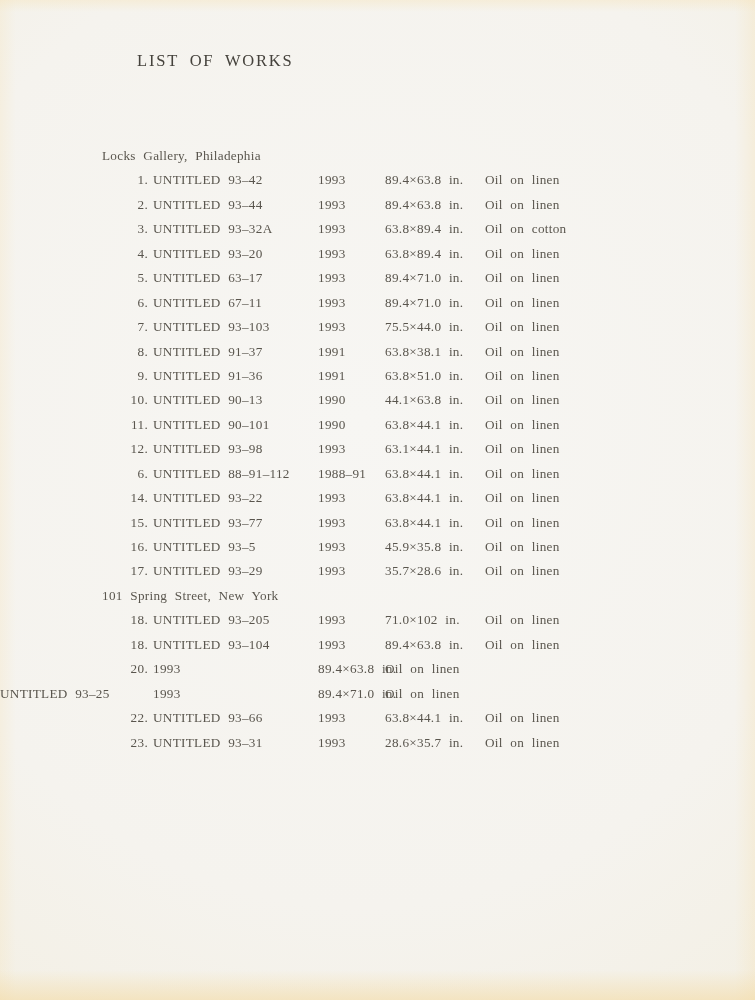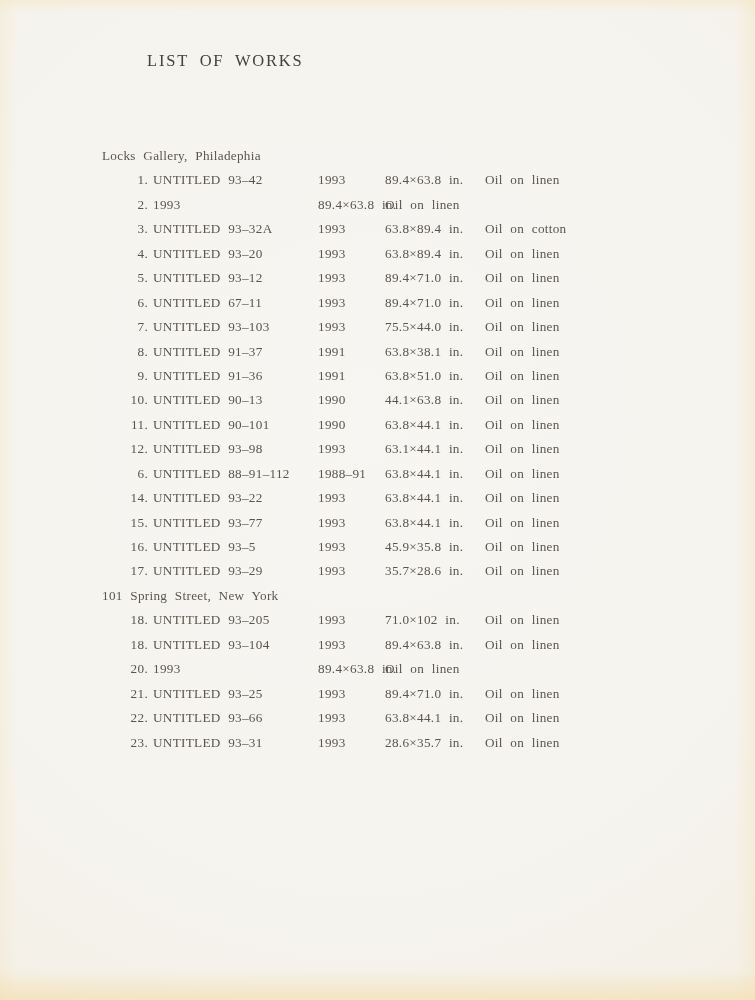--- a/index.html
+++ b/index.html
@@ -18,21 +18,21 @@
     color: #57534b;
     background:
       linear-gradient(180deg, rgba(246,229,191,0.45) 0px, rgba(246,229,191,0) 12px),
       linear-gradient(0deg,  rgba(243,219,166,0.60) 0px, rgba(243,219,166,0) 30px),
       linear-gradient(90deg,  rgba(245,228,190,0.30) 0px, rgba(245,228,190,0) 16px),
       linear-gradient(270deg, rgba(245,228,190,0.40) 0px, rgba(245,228,190,0) 20px),
       radial-gradient(ellipse 95% 75% at 48% 42%, #f7f6f3 0%, #f5f3ee 65%, #f3efe3 100%);
   }
   .page-title {
     position: absolute;
-    left: 147px;
+    left: 137px;
     top: 51px;
     font-size: 16.5px;
     letter-spacing: 1.8px;
     word-spacing: 5px;
     color: #45423c;
     white-space: nowrap;
   }
   .works-list {
     position: absolute;
     top: 144px;
@@ -76,20 +76,21 @@
   <div class="work-row">
     <span class="col-num">1.</span>
     <span class="col-title">UNTITLED 93–42</span>
     <span class="col-year">1993</span>
     <span class="col-size">89.4×63.8 in.</span>
     <span class="col-medium">Oil on linen</span>
   </div>
 
   <div class="work-row">
     <span class="col-num">2.</span>
+    <span class="col-title">UNTITLED 93–44</span>
     <span class="col-year">1993</span>
     <span class="col-size">89.4×63.8 in.</span>
     <span class="col-medium">Oil on linen</span>
   </div>
 
   <div class="work-row">
     <span class="col-num">3.</span>
     <span class="col-title">UNTITLED 93–32A</span>
     <span class="col-year">1993</span>
     <span class="col-size">63.8×89.4 in.</span>
@@ -99,21 +100,21 @@
   <div class="work-row">
     <span class="col-num">4.</span>
     <span class="col-title">UNTITLED 93–20</span>
     <span class="col-year">1993</span>
     <span class="col-size">63.8×89.4 in.</span>
     <span class="col-medium">Oil on linen</span>
   </div>
 
   <div class="work-row">
     <span class="col-num">5.</span>
-    <span class="col-title">UNTITLED 93–12</span>
+    <span class="col-title">UNTITLED 63–17</span>
     <span class="col-year">1993</span>
     <span class="col-size">89.4×71.0 in.</span>
     <span class="col-medium">Oil on linen</span>
   </div>
 
   <div class="work-row">
     <span class="col-num">6.</span>
     <span class="col-title">UNTITLED 67–11</span>
     <span class="col-year">1993</span>
     <span class="col-size">89.4×71.0 in.</span>
@@ -227,21 +228,20 @@
   </div>
 
   <div class="work-row">
     <span class="col-num">20.</span>
     <span class="col-year">1993</span>
     <span class="col-size">89.4×63.8 in.</span>
     <span class="col-medium">Oil on linen</span>
   </div>
 
   <div class="work-row">
-    <span class="col-num">21.</span>
     <span class="col-title">UNTITLED 93–25</span>
     <span class="col-year">1993</span>
     <span class="col-size">89.4×71.0 in.</span>
     <span class="col-medium">Oil on linen</span>
   </div>
 
   <div class="work-row">
     <span class="col-num">22.</span>
     <span class="col-title">UNTITLED 93–66</span>
     <span class="col-year">1993</span>

